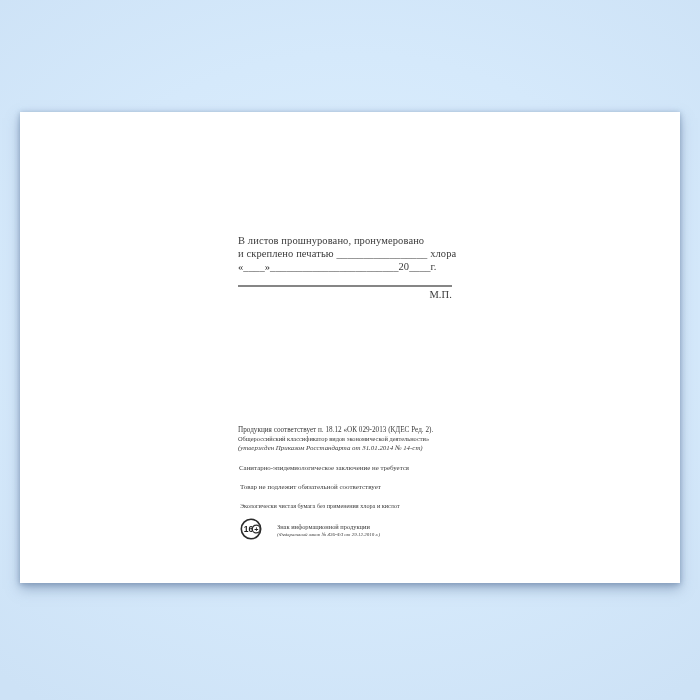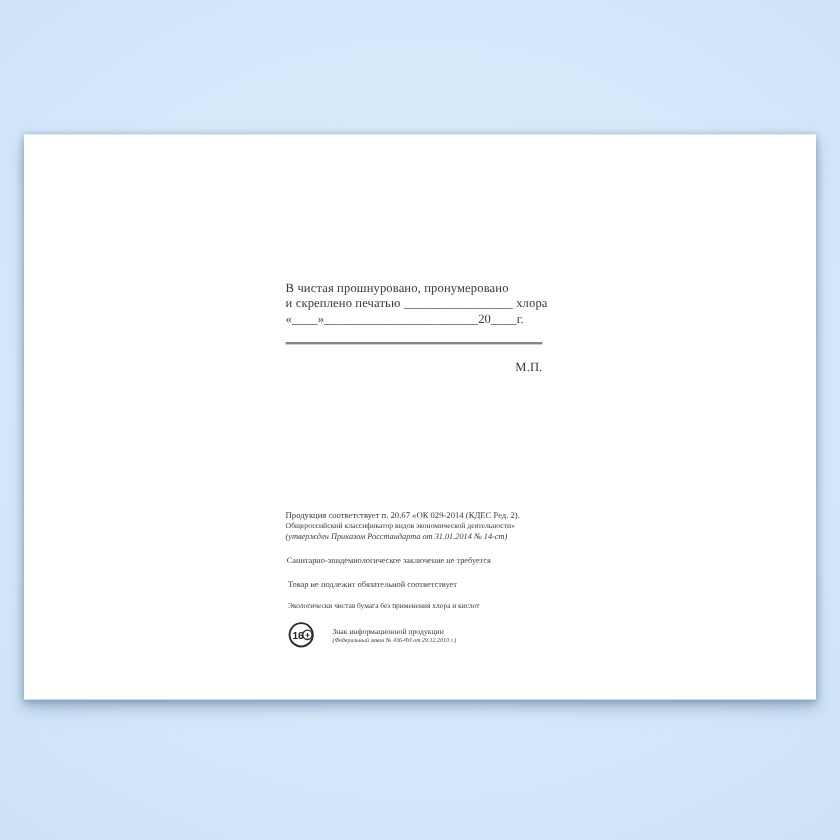--- a/index.html
+++ b/index.html
@@ -33,21 +33,21 @@
     letter-spacing: 0.1px;
   }
   .cert-line { white-space: nowrap; }
   .sign-rule {
     margin-top: 12px;
     width: 214px;
     height: 0;
     border-top: 2px solid #868686;
   }
   .stamp {
-    margin-top: 13px;
+    margin-top: 1px;
     width: 214px;
     text-align: right;
     padding-right: 5px;
     font-size: 10.5px;
   }
   .imprint { color: var(--color-ink, #3a3a3a); }
   .imprint div { white-space: nowrap; }
   .product { position: absolute; left: 218px; top: 314px; }
   .product .l1 { font-size: 7.2px; line-height: 8.8px; }
   .product .l2 { font-size: 6.4px; line-height: 8.8px; }
@@ -59,30 +59,30 @@
   .znak      { position: absolute; left: 257px; top: 411px; font-size: 6.4px; }
   .law       { position: absolute; left: 257px; top: 420px; font-size: 5px; font-style: italic; }
 </style>
 </head>
 <body>
 
 <div class="scene">
   <div class="paper">
 
     <div class="cert">
-      <div class="cert-line">В чистая прошнуровано, пронумеровано</div>
+      <div class="cert-line">В листов прошнуровано, пронумеровано</div>
       <div class="cert-line">и скреплено печатью _________________ хлора</div>
       <div class="cert-line">«____»________________________20____г.</div>
       <div class="sign-rule"></div>
       <div class="stamp">М.П.</div>
     </div>
 
     <div class="imprint">
       <div class="product">
-        <div class="l1">Продукция соответствует п. 20.67 «ОК 029-2014 (КДЕС Ред. 2).</div>
+        <div class="l1">Продукция соответствует п. 18.12 «ОК 029-2013 (КДЕС Ред. 2).</div>
         <div class="l2">Общероссийский классификатор видов экономической деятельности»</div>
         <div class="l3">(утвержден Приказом Росстандарта от 31.01.2014 № 14-ст)</div>
       </div>
 
       <div class="sanitary">Санитарно-эпидемиологическое заключение не требуется</div>
       <div class="nocert">Товар не подлежит обязательной соответствует</div>
       <div class="eco">Экологически чистая бумага без применения хлора и кислот</div>
 
       <svg class="age-badge" viewBox="0 0 22 22" xmlns="http://www.w3.org/2000/svg" aria-hidden="true">
         <circle cx="11" cy="11" r="9.7" fill="none" stroke="#2b2b2b" stroke-width="1.6"></circle>

